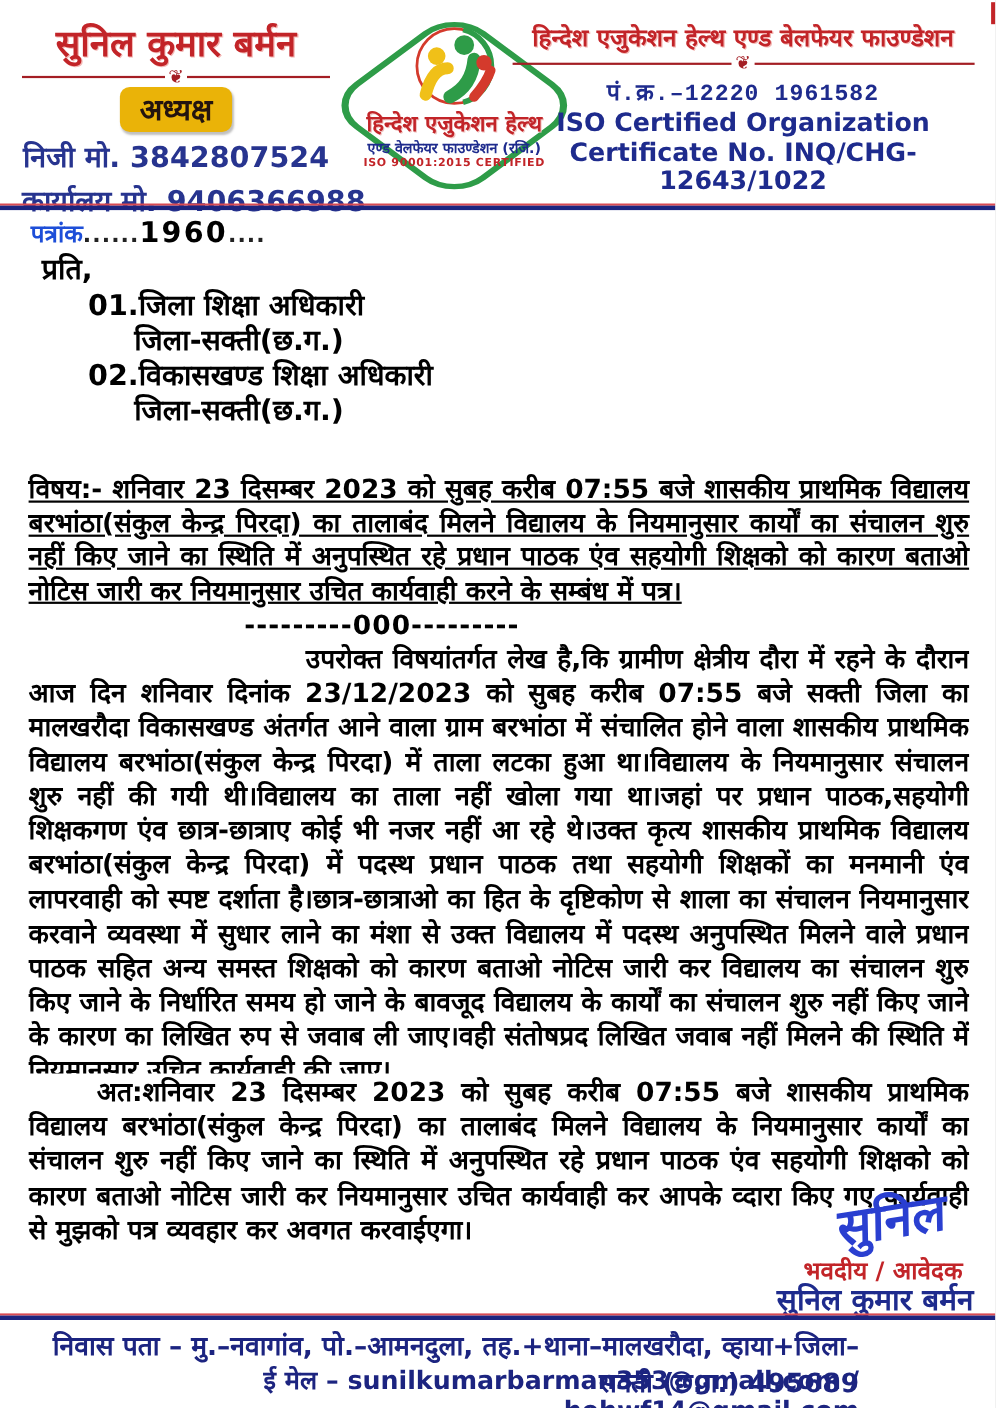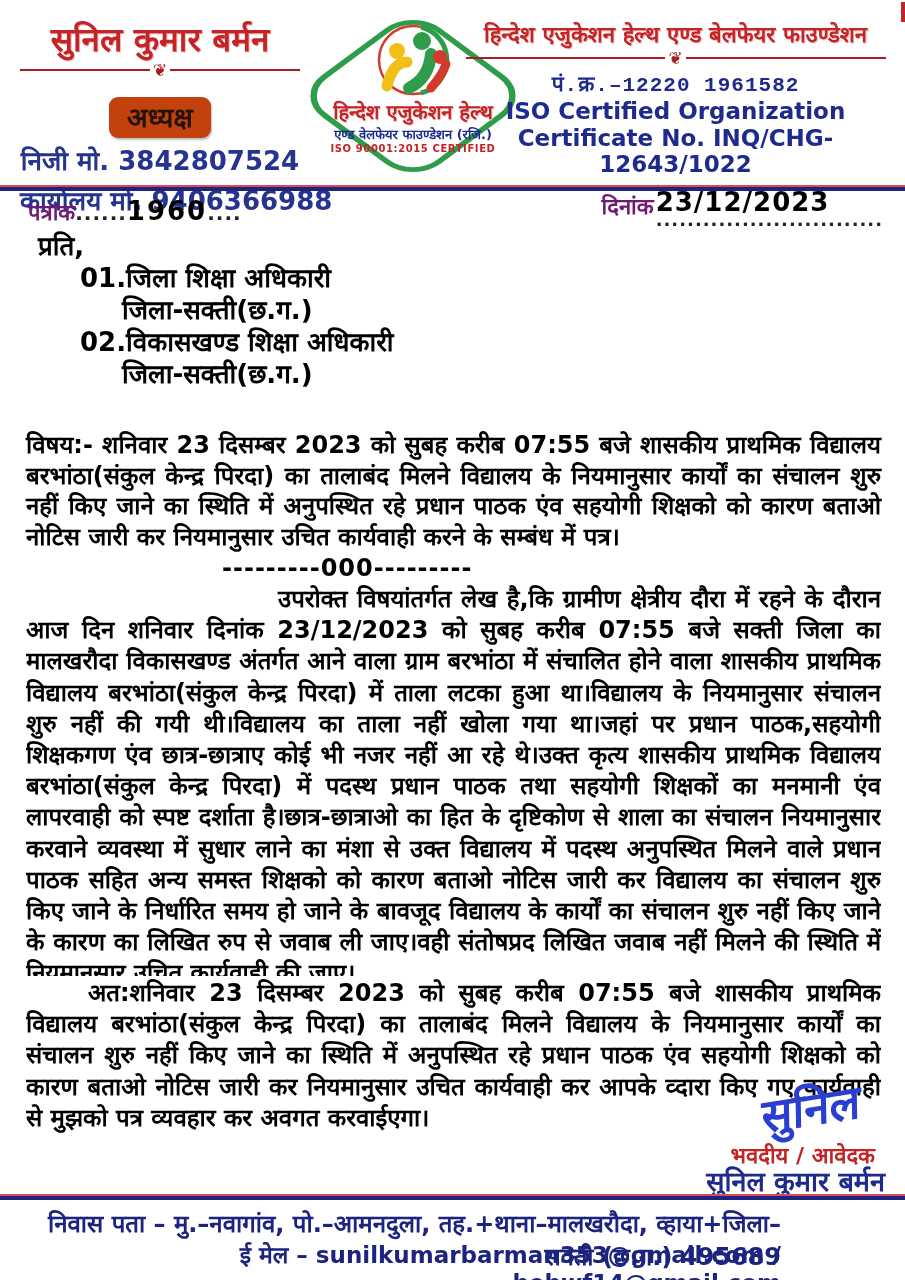--- a/index.html
+++ b/index.html
@@ -6,21 +6,21 @@
   .page{
     position:relative;width:905px;height:1280px;margin:0 auto;background:#ffffff;
     font-family:"DejaVu Sans","Liberation Sans",sans-serif;overflow:hidden;color:#111;
   }
   
   .hdr-left{position:absolute;left:20px;top:16px;width:280px;text-align:center;}
   .hl-name{font-size:33px;font-weight:bold;color:#c22428;text-shadow:1px 1px 0 #f3b9b6;}
   .divider{display:flex;align-items:center;justify-content:center;margin-top:2px;}
   .divider .dline{flex:1;height:2px;background:#a41e24;}
   .divider .orn{color:#a41e24;font-size:17px;line-height:14px;padding:0 3px;font-weight:bold;}
-  .badge{display:inline-block;margin-top:20px;background:#c2410c;border-radius:9px;
+  .badge{display:inline-block;margin-top:2px;background:#eab308;border-radius:9px;
     padding:1px 18px 3px;font-size:27px;font-weight:bold;color:#23140f;
     box-shadow:1px 2px 2px rgba(0,0,0,.25);}
   .phone{font-size:26px;font-weight:bold;color:#27348f;margin-top:4px;white-space:nowrap;}
   
   .hdr-logo{position:absolute;left:288px;top:4px;width:250px;height:185px;}
   .hdr-logo svg{position:absolute;left:0;top:0;}
   .lg-txt{position:absolute;left:0;width:100%;text-align:center;white-space:nowrap;}
   .lg1{top:94px;font-size:20px;font-weight:bold;color:#c22428;text-shadow:1px 1px 0 #f0c3c0;}
   .lg2{top:121px;font-size:13px;font-weight:bold;color:#1e2b8d;}
   .lg3{top:139px;font-size:10px;font-weight:bold;color:#c22428;letter-spacing:.6px;}
@@ -32,33 +32,33 @@
   .hr-iso{font-size:23px;font-weight:bold;color:#1e2b8d;margin-top:1px;}
   
   .rule{position:absolute;left:0;width:905px;}
   .rule .r-red{height:2px;background:#d94a52;}
   .rule .r-navy{height:4px;background:#1c2480;}
   .hdr-rule{top:185px;}
   .ftr-rule{top:1194px;}
   
   .meta-left{position:absolute;left:28px;top:196px;font-weight:bold;}
   .meta-right{position:absolute;right:22px;top:190px;font-weight:bold;display:flex;align-items:flex-start;}
-  .m-lbl{color:#701a75;font-size:22px;}
+  .m-lbl{color:#1d4ed8;font-size:22px;}
   .m-dots{color:#222;font-size:20px;letter-spacing:1px;}
   .m-num{color:#000;font-size:26px;letter-spacing:2px;}
   .date-stack{display:inline-flex;flex-direction:column;align-items:flex-start;margin-left:2px;}
   .m-date{color:#000;font-size:26px;letter-spacing:1px;line-height:24px;}
   .d-dots{color:#222;font-size:18px;letter-spacing:1px;line-height:12px;}
   
   .recipients{position:absolute;left:38px;top:230px;font-weight:bold;font-size:26px;line-height:32px;color:#000;}
   .ind-1{margin-left:42px;}
   .ind-2{margin-left:84px;}
   
   .subject{position:absolute;left:26px;right:24px;top:430px;font-size:24px;font-weight:bold;
-    line-height:30.5px;text-align:justify;color:#000;}
+    line-height:30.5px;text-align:justify;color:#000;text-decoration:underline;}
   .sep{position:absolute;left:222px;top:554px;font-size:24px;font-weight:bold;color:#000;letter-spacing:1px;}
   .para{position:absolute;left:26px;right:24px;font-size:24px;font-weight:bold;line-height:31.2px;
     text-align:justify;color:#000;overflow:hidden;}
   .para1{top:584px;height:392px;text-indent:252px;}
   .para2{top:978px;height:158px;text-indent:62px;}
   
   .sign{position:absolute;right:44px;top:1076px;font-size:46px;font-weight:bold;color:#2a3fd0;
     transform:rotate(-9deg) skewX(-8deg);}
   .valediction{position:absolute;right:30px;top:1139px;font-size:22px;font-weight:bold;color:#c22428;}
   .sig-name{position:absolute;right:20px;top:1162px;font-size:27px;font-weight:bold;color:#1e2b8d;}
@@ -120,27 +120,20 @@
   </div>
 
   <div class="rule hdr-rule">
     <div class="r-red"></div>
       <div class="r-navy"></div>
   </div>
 
   <div class="meta-left">
     <span class="m-lbl">पत्रांक</span><span class="m-dots">......</span><span class="m-num">1960</span><span class="m-dots">....</span>
   </div>
-  <div class="meta-right">
-    <span class="m-lbl">दिनांक</span>
-    <span class="date-stack">
-      <span class="m-date">23/12/2023</span>
-      <span class="d-dots">.............................</span>
-    </span>
-  </div>
 
   <div class="recipients">
     <div>प्रति,</div>
     <div class="ind-1">01.जिला शिक्षा अधिकारी</div>
     <div class="ind-2">जिला-सक्ती(छ.ग.)</div>
     <div class="ind-1">02.विकासखण्ड शिक्षा अधिकारी</div>
     <div class="ind-2">जिला-सक्ती(छ.ग.)</div>
   </div>
 
   <div class="subject">विषय:- शनिवार 23 दिसम्बर 2023 को सुबह करीब 07:55 बजे शासकीय प्राथमिक विद्यालय बरभांठा(संकुल केन्द्र पिरदा) का तालाबंद मिलने विद्यालय के नियमानुसार कार्यों का संचालन शुरु नहीं किए जाने का स्थिति में अनुपस्थित रहे प्रधान पाठक एंव सहयोगी शिक्षको को कारण बताओ नोटिस जारी कर नियमानुसार उचित कार्यवाही करने के सम्बंध में पत्र।</div>

